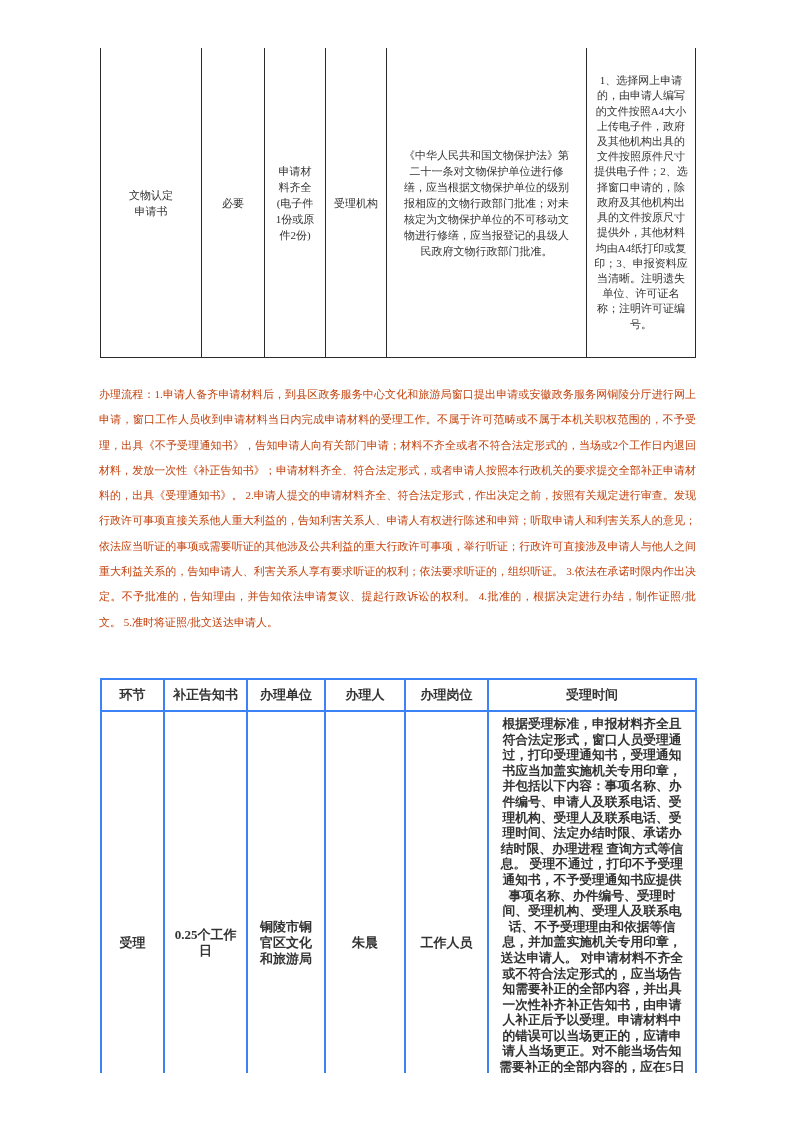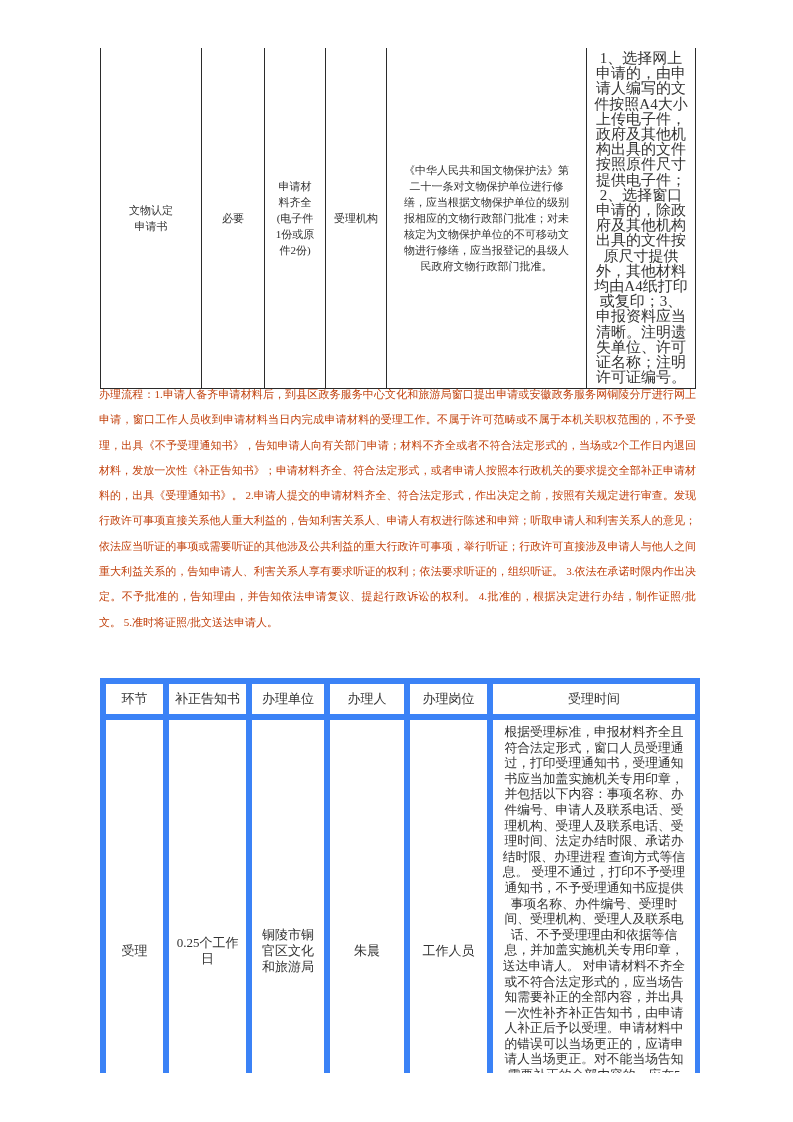--- a/index.html
+++ b/index.html
@@ -34,21 +34,21 @@
     font-size: 11px;
     line-height: 16px;
     height: 303px;
     overflow: hidden;
   }
   .t1 .c1 { padding: 2px 28px; }
   .t1 .c2 { padding: 2px 4px;  }
   .t1 .c3 { padding: 2px 9px;  }
   .t1 .c4 { padding: 2px 8px;  }
   .t1 .c5 { padding: 2px 12px; line-height: 16px; }
-  .t1 .c6 { padding: 3px 7px;  font-size: 15px; line-height: 15.2px; }
+  .t1 .c6 { padding: 3px 7px;  font-size: 11px; line-height: 15.2px; }
 
   
   .process {
     position: absolute;
     left: 99px;
     top: 382px;
     width: 597px;
     font-size: 11px;
     line-height: 25.3px;
     text-align: justify;
@@ -64,22 +64,22 @@
     width: 600px;
     height: 395px;
     overflow: hidden;
   }
   .t2 {
     border-collapse: collapse;
     table-layout: fixed;
     width: 595px;
   }
   .t2 th, .t2 td {
-    border: 6px solid #3b82f6;
-    font-weight: normal;
+    border: 2px solid #3b82f6;
+    font-weight: bold;
     font-size: 13px;
     text-align: center;
     vertical-align: middle;
     overflow: hidden;
     margin-top: 46px;
   }
   .t2 tr.hdr th { height: 30px; padding: 0 2px; }
   .t2 tr.data   { height: 411px; }
   .t2 td { padding: 2px 6px; line-height: 16px; }
   .t2 td.duty {

